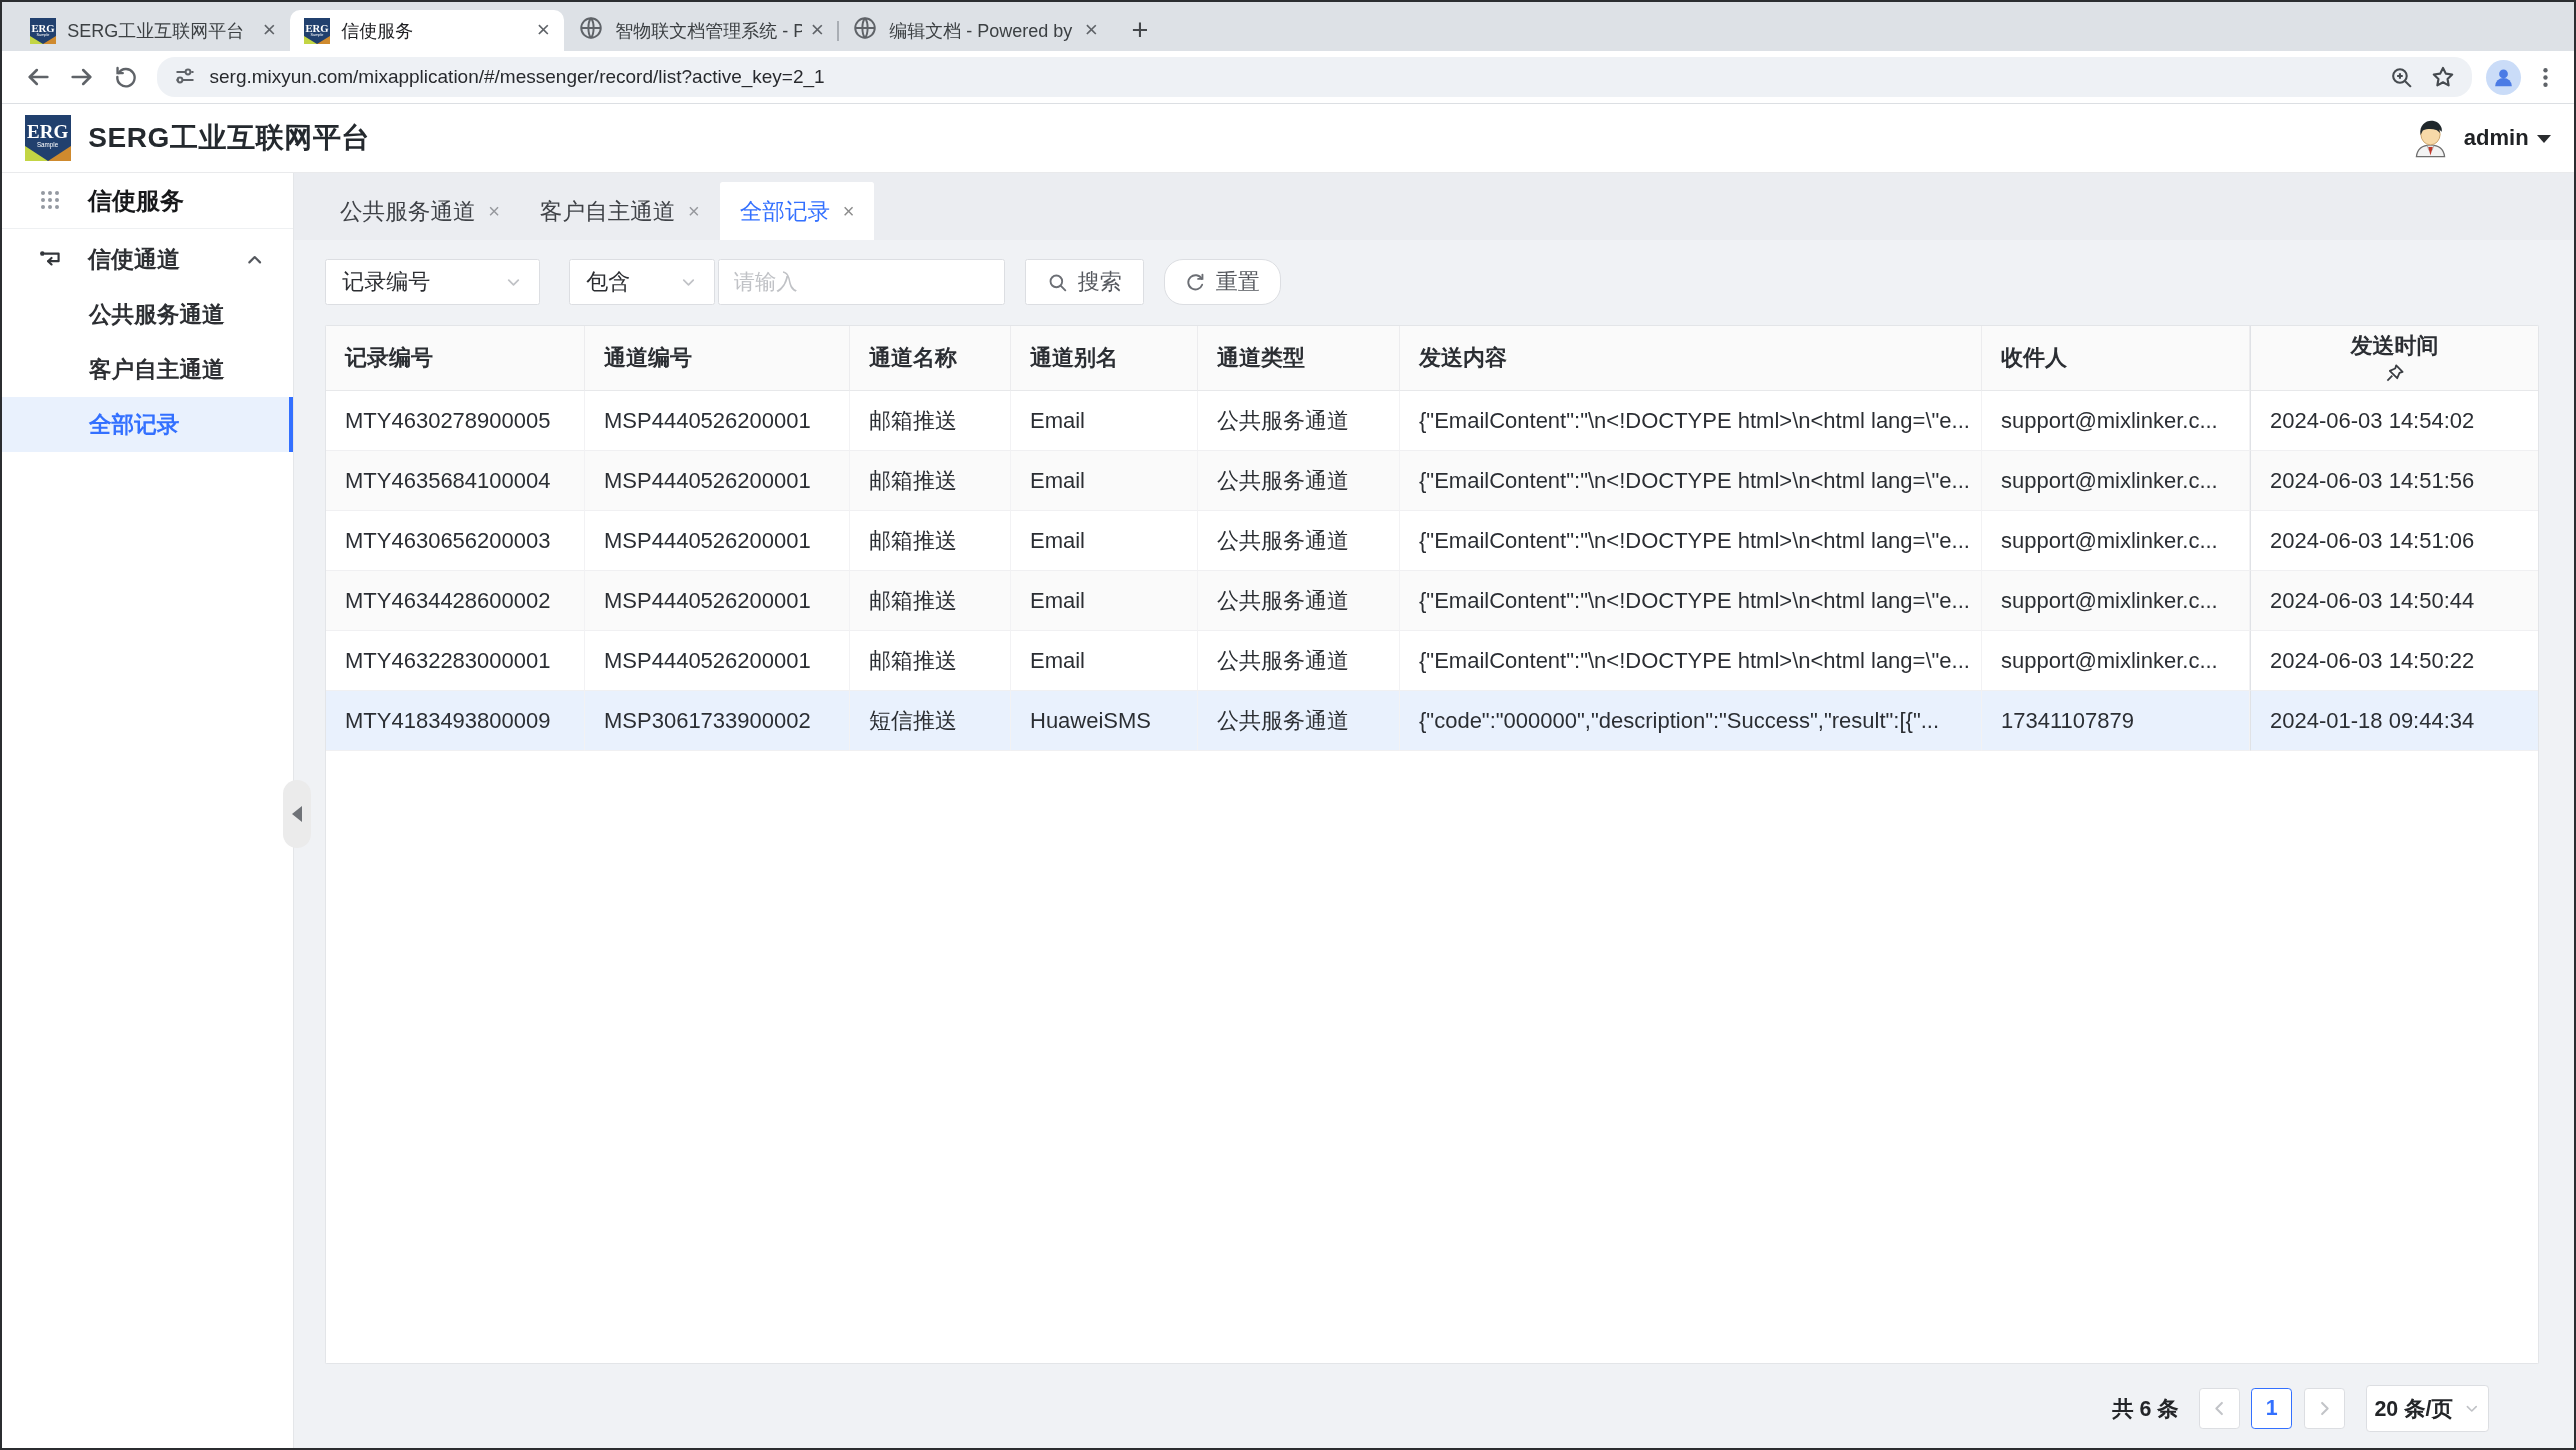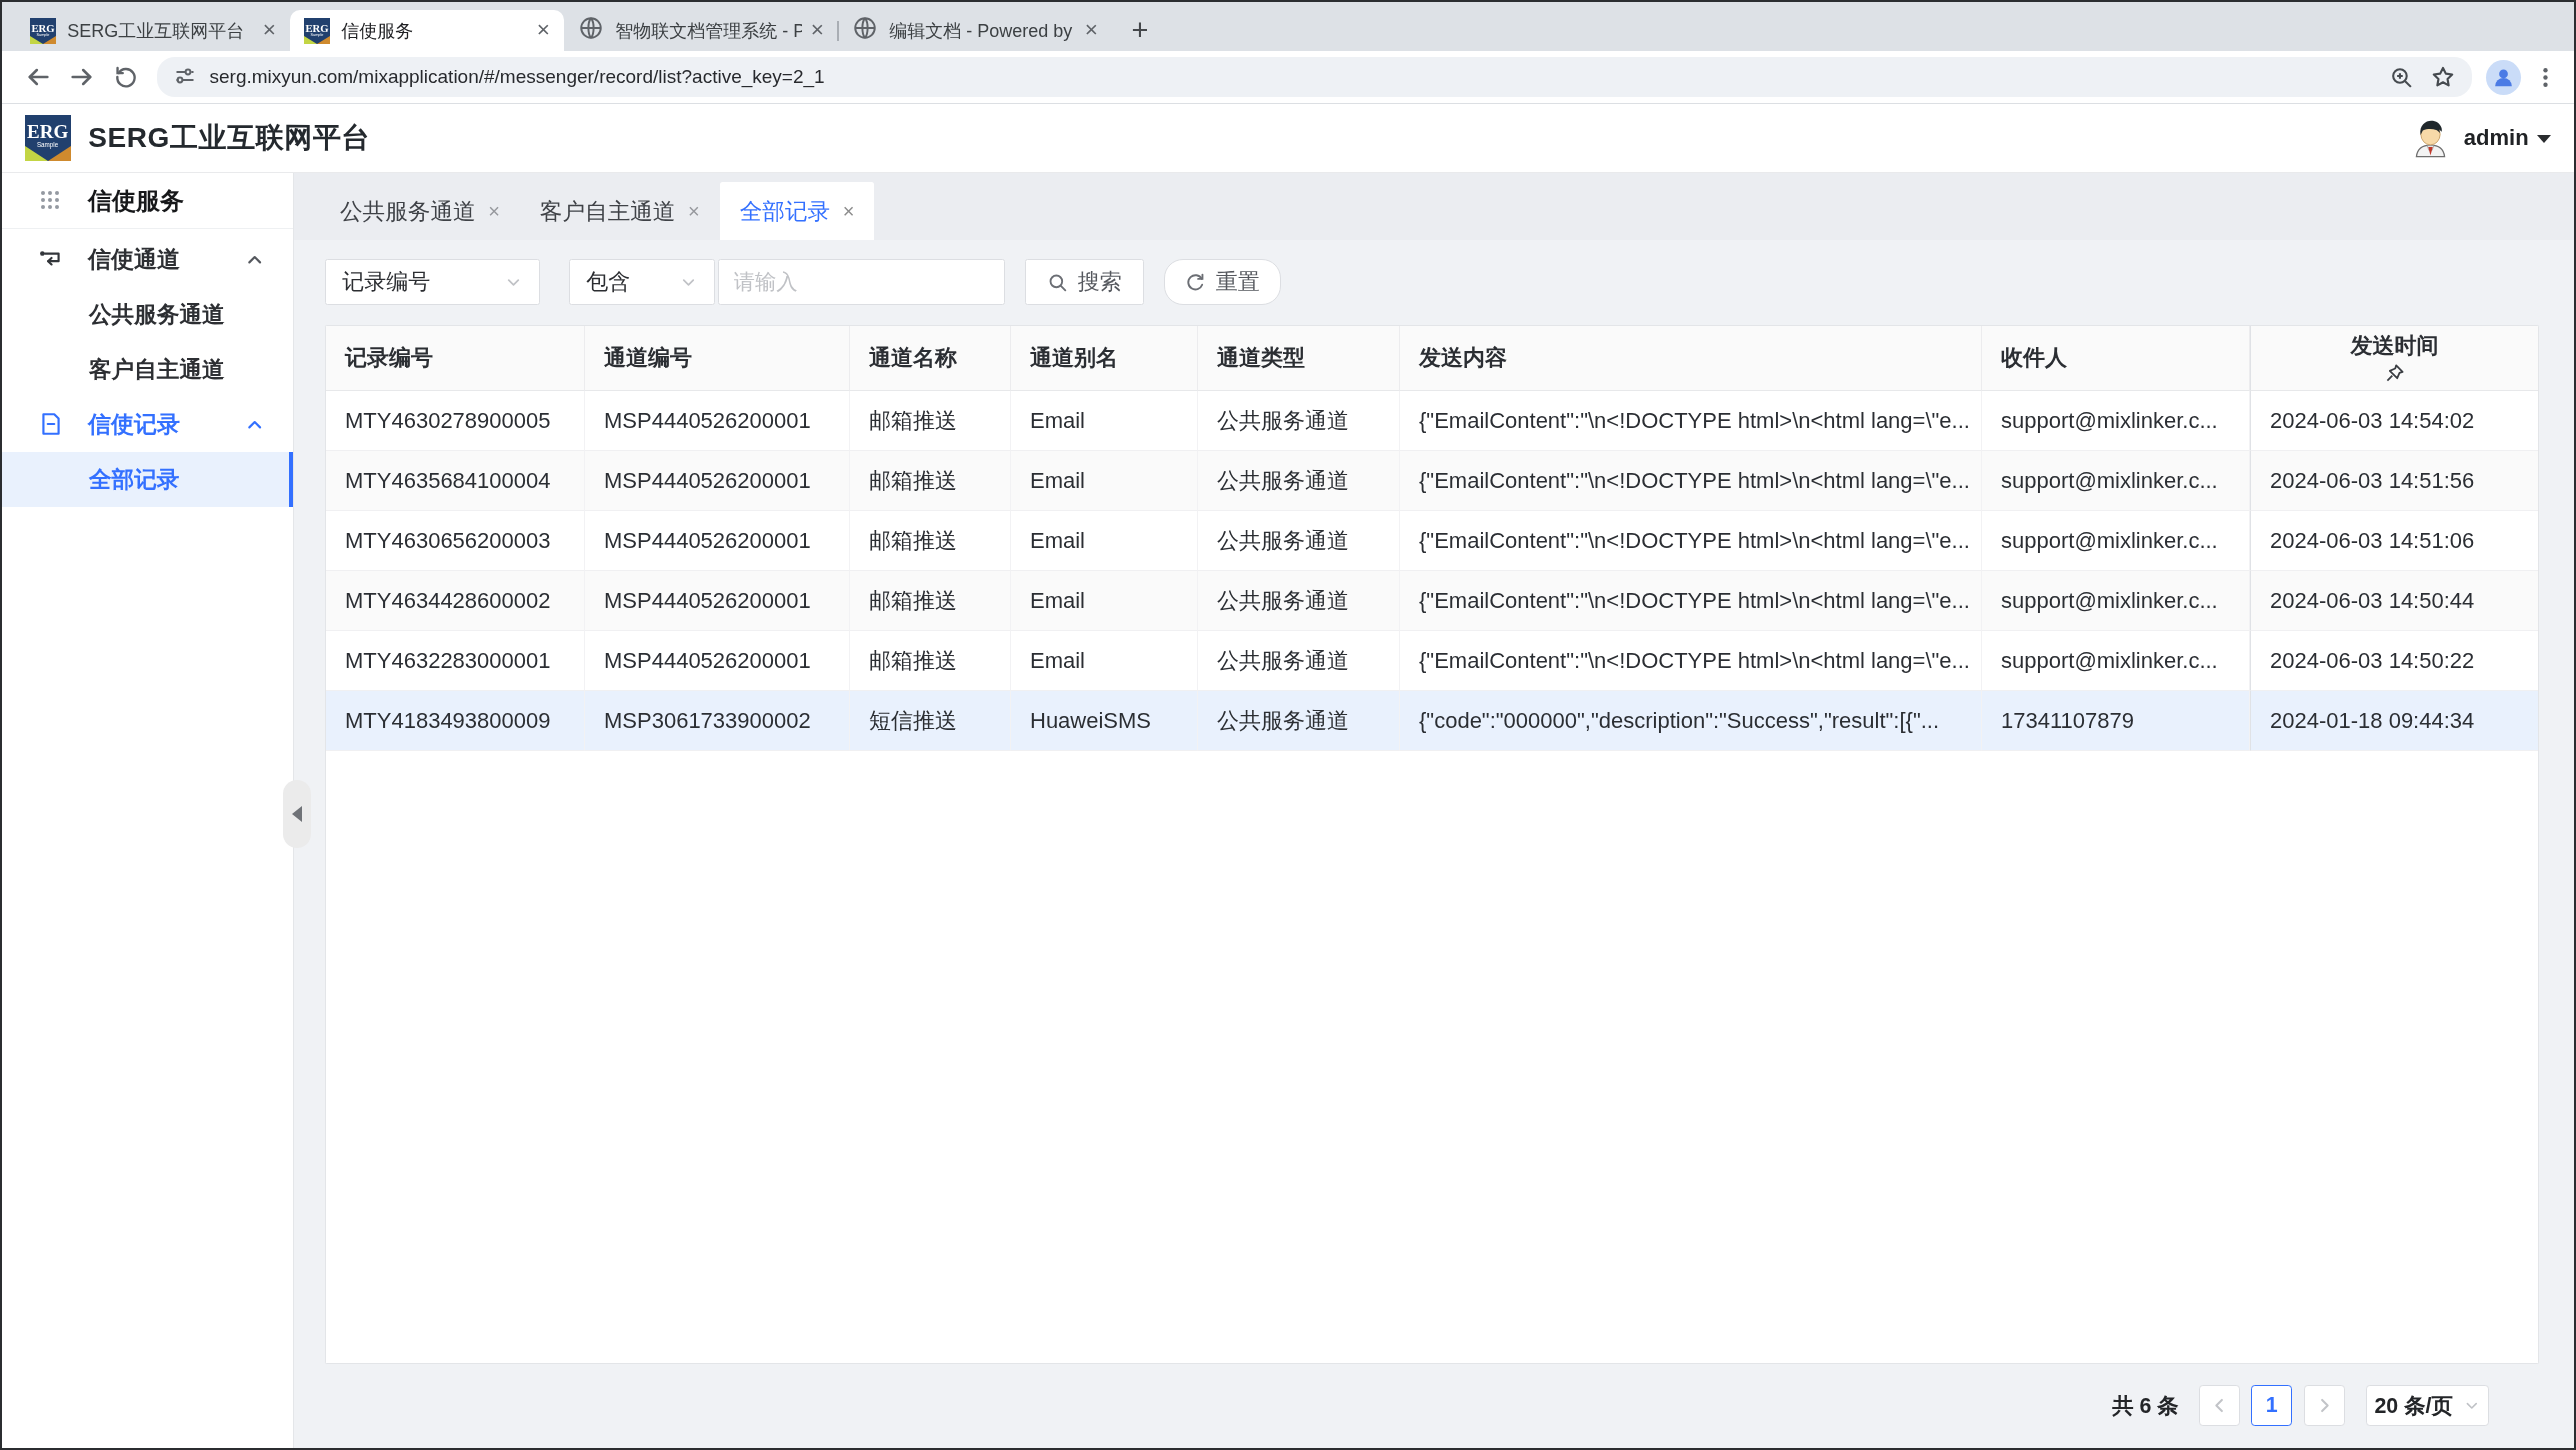--- a/index.html
+++ b/index.html
@@ -95,21 +95,21 @@
   .records tr.even td{background:#fafafa;}
   .records tr.selected td{background:#e9f1fd;}
   .thflex{display:flex;align-items:center;justify-content:space-between;flex-direction:column;}
 
   .pagination{display:flex;align-items:center;justify-content:flex-end;width:2214px;margin-left:31px;margin-top:21.4px;
     padding-right:50px;box-sizing:border-box;flex:0 0 auto;}
   .pgtotal{font-size:21.4px;font-weight:700;color:#232528;margin-right:9px;}
   .pgbtn{width:41px;height:41px;border:1.3px solid #dcdee2;border-radius:3.8px;background:#fff;display:flex;
     align-items:center;justify-content:center;box-sizing:border-box;margin-left:11.3px;}
   .pgcur{border-color:#3370ff;color:#3370ff;font-size:21.4px;font-weight:700;}
-  .pgsize{width:123px;height:41px;border:1.3px solid #dcdee2;border-radius:3.8px;background:#fff;display:flex;
+  .pgsize{width:123px;height:47px;border:1.3px solid #dcdee2;border-radius:3.8px;background:#fff;display:flex;
     align-items:center;justify-content:center;font-size:21.4px;font-weight:600;color:#232528;box-sizing:border-box;margin-left:21.4px;}
   .pgsize svg{margin-left:10px;}
 
   .collapsehandle{position:absolute;left:281px;top:607px;width:28px;height:68px;border-radius:14px;background:#ebebeb;
     display:flex;align-items:center;justify-content:center;z-index:5;}
   .collapsetri{width:0;height:0;border-top:8.2px solid transparent;border-bottom:8.2px solid transparent;border-right:10.7px solid #6f7277;}
 </style>
 </head>
 <body>
 
@@ -258,34 +258,20 @@
                 <path d="M6 15l6-6 6 6"></path>
               </svg>
             </span>
         </div>
         <div class="subitem">
           <span>公共服务通道</span>
         </div>
         <div class="subitem">
           <span>客户自主通道</span>
         </div>
-        <div class="menuitem activegroup">
-          <span class="micon">
-              <svg width="26" height="26" viewBox="0 0 24 24" fill="none" stroke="#3370ff" stroke-width="2" stroke-linecap="round" stroke-linejoin="round">
-                <path d="M5 3h10l4 4v14H5z"></path>
-                <path d="M9 12h6"></path>
-              </svg>
-            </span>
-          <span>信使记录</span>
-          <span class="chev">
-              <svg width="21.4" height="21.4" viewBox="0 0 24 24" fill="none" stroke="currentColor" stroke-width="2.4" stroke-linecap="round" stroke-linejoin="round">
-                <path d="M6 15l6-6 6 6"></path>
-              </svg>
-            </span>
-        </div>
         <div class="subitem active">
           <span>全部记录</span>
         </div>
       </div>
     </div>
 
     <div class="collapsehandle">
       <span class="collapsetri"></span>
     </div>
 

